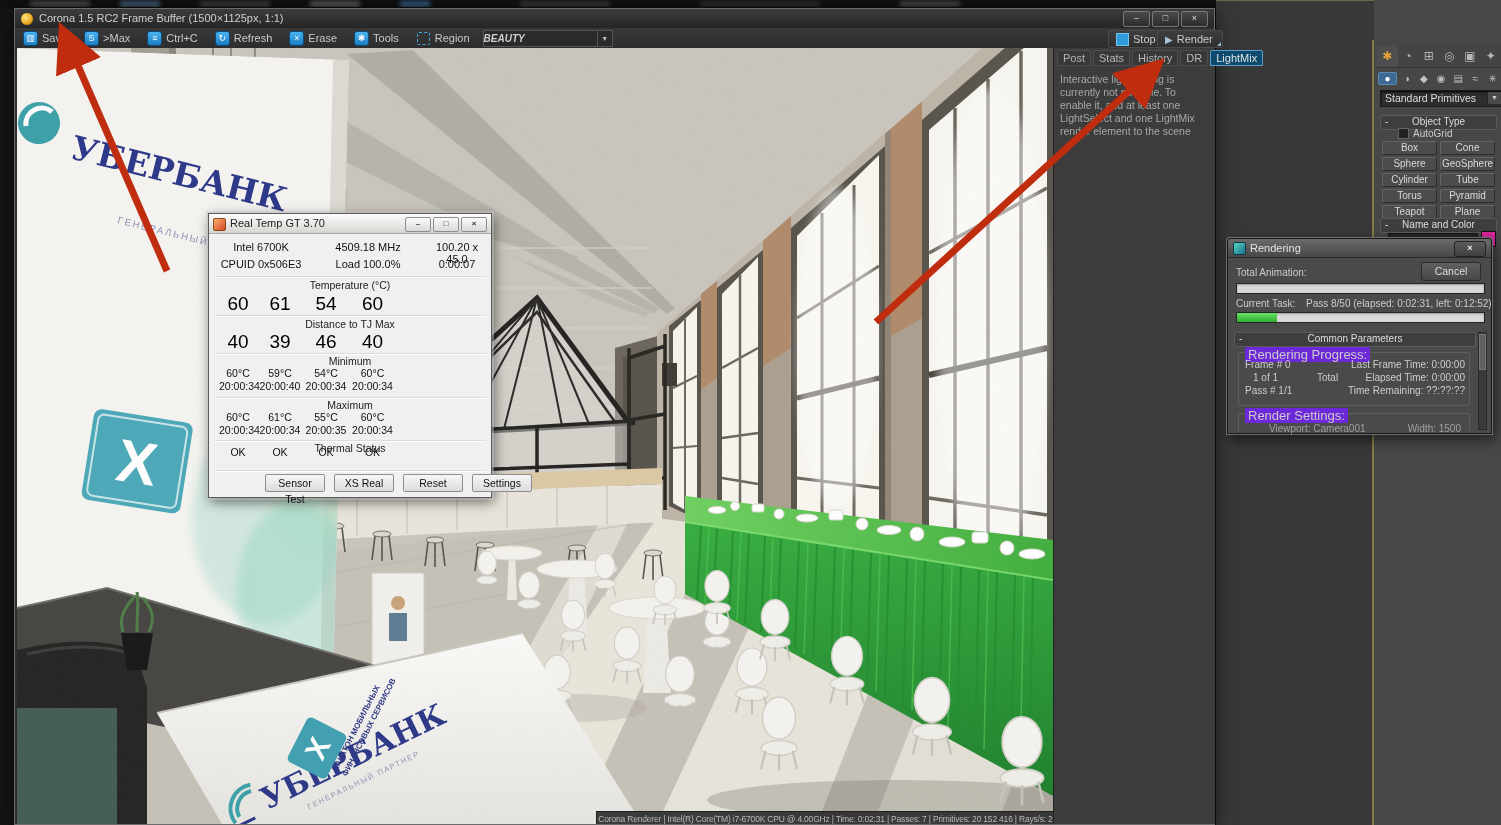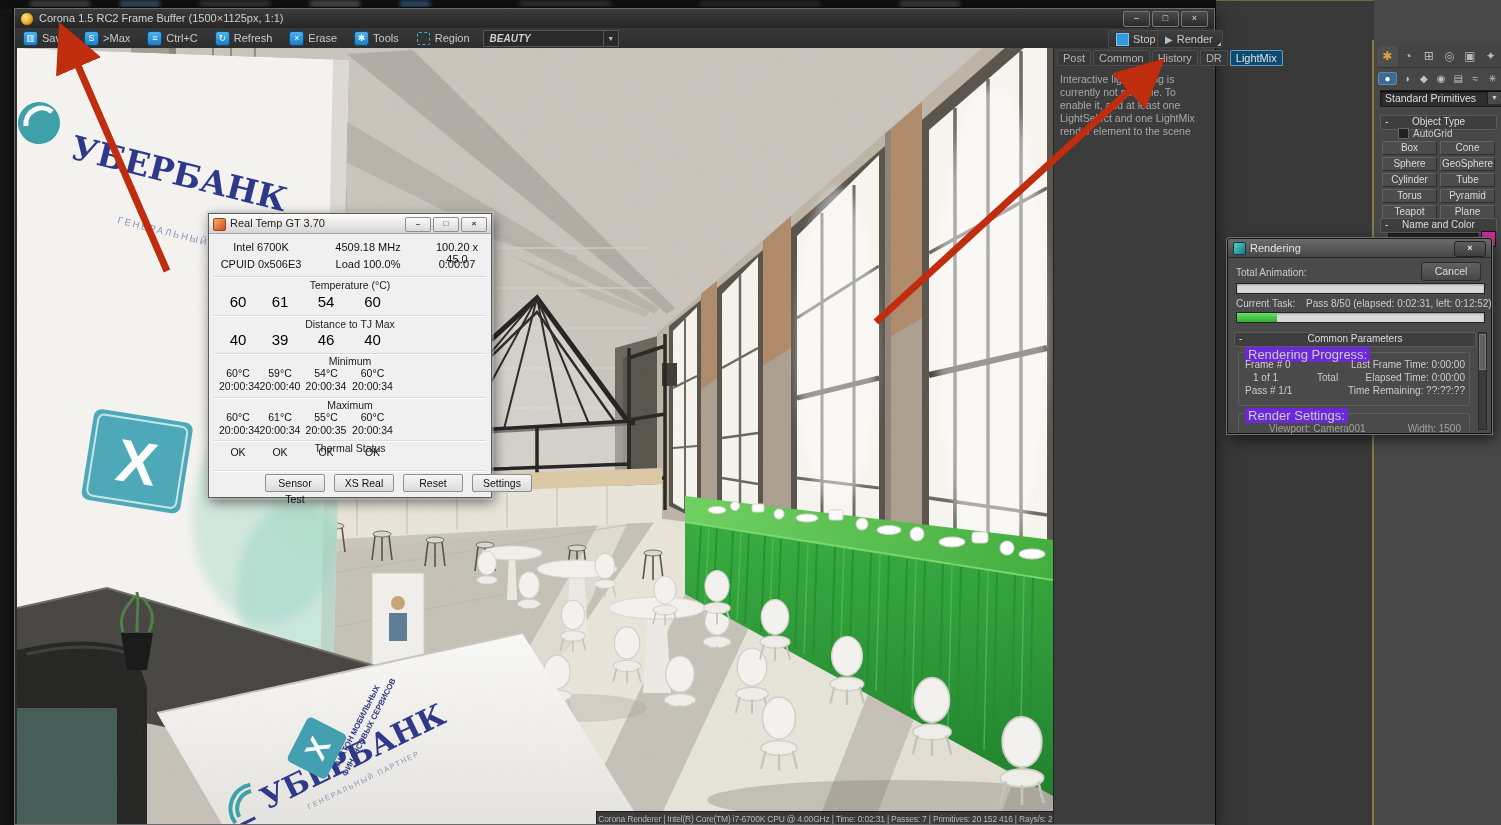--- a/index.html
+++ b/index.html
@@ -44,21 +44,21 @@
   .winbtns{position:absolute;right:6px;top:2px;display:flex;gap:2px;}
   .winbtns b{width:25px;height:14px;background:linear-gradient(#4a4a4a,#2c2c2c);border:1px solid #787878;
        border-radius:2px;color:#ddd;font-size:9px;line-height:13px;text-align:center;font-weight:normal;}
   .vfb-toolbar{position:absolute;left:0;top:19px;right:0;height:20px;background:linear-gradient(#383838,#2d2d2d);
        border-bottom:1px solid #1d1d1d;display:flex;align-items:center;color:#c9c9c9;font-size:11px;}
   .tb{display:flex;align-items:center;gap:5px;padding:0 9px;height:20px;}
   .tb .ic{width:13px;height:13px;border-radius:2px;background:linear-gradient(#49b4f2,#1c7cc2);
        color:#fff;font-size:9px;line-height:13px;text-align:center;box-shadow:0 0 0 1px #0d4a77;}
   .tb .ic.region{background:transparent;box-shadow:none;border:1px dashed #3fa9e8;width:11px;height:11px;}
   .combo{width:128px;height:15px;background:#2a2a2a;border:1px solid #555;margin-left:4px;position:relative;
-       font-style:italic;font-weight:bold;font-size:10px;line-height:15px;color:#cfcfcf;padding-left:6px;}
+       font-style:italic;font-weight:bold;font-size:10px;line-height:15px;color:#cfcfcf;}
   .combo .arr{position:absolute;right:0;top:0;width:14px;height:15px;border-left:1px solid #555;
        text-align:center;font-size:7px;line-height:15px;color:#bbb;font-style:normal;}
   .tb-right{position:absolute;top:2px;height:16px;display:flex;align-items:center;gap:4px;color:#c9c9c9;font-size:11px;
        border:1px solid #4a4a4a;border-radius:2px;padding:0 7px;background:linear-gradient(#3e3e3e,#2f2f2f);}
   .corner::after{content:"";position:absolute;right:1px;bottom:1px;border-left:4px solid transparent;border-bottom:4px solid #9ab4c8;}
   .stopic{width:11px;height:11px;background:#2f9bdb;border:1px solid #77c3ef;}
   .rendic{color:#a8c2d4;font-size:10px;}
   .img-area{position:absolute;left:2px;top:39px;width:1036px;height:776px;background:#222;overflow:hidden;}
   .vfb-panel{position:absolute;left:1038px;top:39px;width:161px;height:776px;background:#3c3c3c;border-left:1px solid #242424;}
   .vfb-tabs{display:flex;gap:2px;padding:2px 2px 0 3px;}
@@ -76,21 +76,21 @@
   .rt-title .ico{position:absolute;left:4px;top:4px;width:11px;height:11px;border-radius:2px;
       background:linear-gradient(135deg,#f7b36a,#d8422a);border:1px solid #8a4a1a;}
   .rt-title .txt{margin-left:21px;font-size:11px;color:#222;}
   .rt-btns{position:absolute;right:4px;top:3px;display:flex;gap:2px;}
   .rt-btns b{width:24px;height:13px;background:linear-gradient(#fafafa,#d9d9d9);border:1px solid #8e8e8e;
       border-radius:2px;font-size:8px;line-height:12px;text-align:center;color:#333;font-weight:bold;}
   .rt-row3{position:absolute;left:4px;width:274px;display:grid;grid-template-columns:96px 118px 1fr;}
   .rt-row3 span{text-align:center;}
   .rt-row4{position:absolute;left:10px;width:187px;display:grid;grid-template-columns:38px 46px 46px 47px;}
   .rt-row4 span{text-align:center;}
-  .rt-big{font-size:15px;color:#000;}
+  .rt-big{font-size:19px;color:#000;}
   .rt-sm{font-size:10.5px;}
   .rt-sep{position:absolute;left:5px;width:272px;border-top:1px solid #dadada;box-shadow:0 1px 0 #fff;}
   .rt-label{position:absolute;width:100%;text-align:center;font-size:10.5px;color:#222;}
   .rt-buttons{position:absolute;left:56px;top:260px;display:flex;gap:9px;align-items:flex-end;}
   .rt-buttons span{min-width:46px;padding:0 6px;height:16px;background:linear-gradient(#f6f6f6,#dcdcdc);
       border:1px solid #8e8e8e;border-radius:2px;font-size:10.5px;line-height:16px;text-align:center;}
   
   .rd{left:1227px;top:238px;width:263px;height:194px;background:#4a4a4a;border:1px solid #171717;
       box-shadow:0 0 0 1px #6e6e6e,3px 5px 14px rgba(0,0,0,.6);color:#ccc;font-size:10.5px;border-radius:3px 3px 0 0;}
   .rd-title{position:absolute;left:0;top:0;right:0;height:18px;background:linear-gradient(#6b6b6b,#474747);
@@ -484,21 +484,21 @@
 
         <rect width="1036" height="776" filter="url(#noise)" opacity=".18"></rect>
         <rect width="1036" height="776" fill="#000" opacity="0"></rect>
       </svg>
       <div class="statusbar" style="left:579px;top:763px;">Corona Renderer | Intel(R) Core(TM) i7-6700K CPU @ 4.00GHz | Time: 0:02:31 | Passes: 7 | Primitives: 20 152 416 | Rays/s: 2 565 293</div>
     </div>
 
     <div class="vfb-panel">
       <div class="vfb-tabs">
         <span>Post</span>
-        <span>Common</span>
+        <span>Stats</span>
         <span>History</span>
         <span>DR</span>
         <span class="active">LightMix</span>
       </div>
       <div class="lm-msg">Interactive light mixing is currently not possible. To enable it, add at least one LightSelect and one LightMix render element to the scene</div>
     </div>
   </div>
 
   <div class="abs rt">
     <div class="rt-title">

